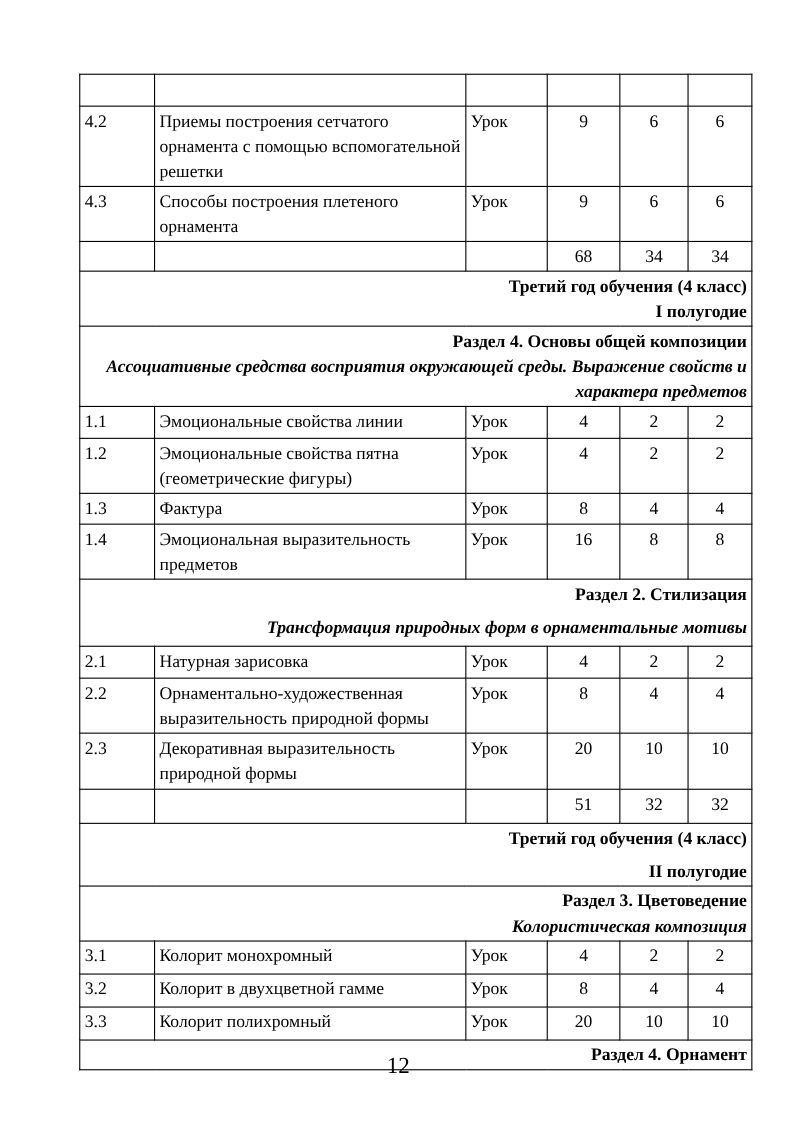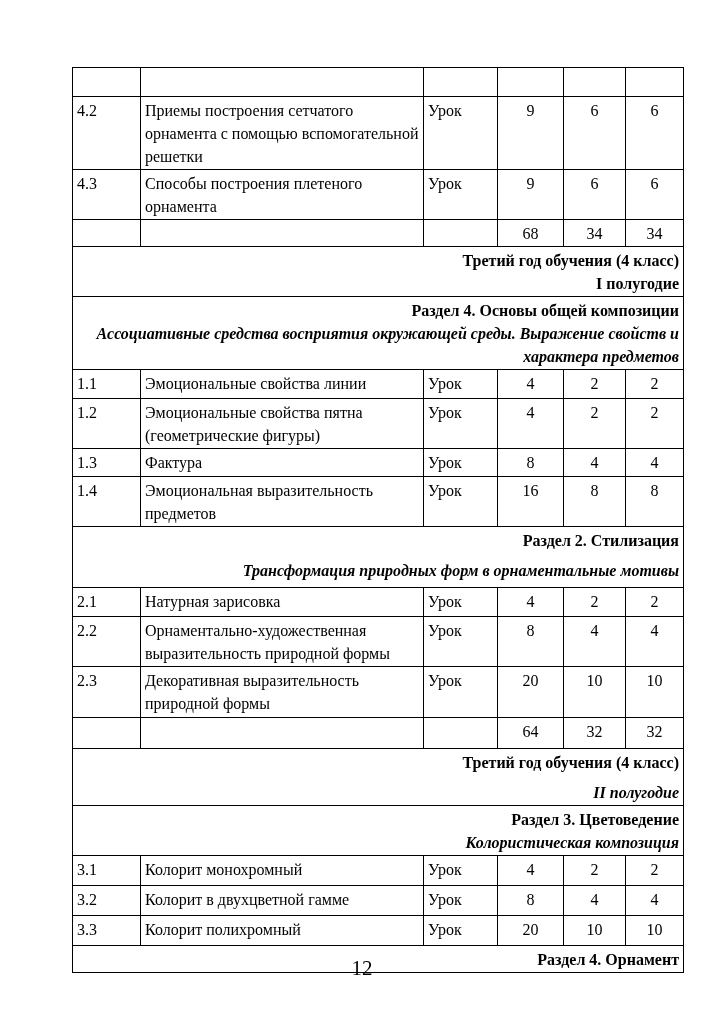--- a/index.html
+++ b/index.html
@@ -39,21 +39,21 @@
   .c-type { padding-left: 6px; }
   .c-val  { text-align: center; padding-left: 0; padding-right: 0; }
   .merged {
     text-align: right;
     font-weight: bold;
     padding: 1px 8px;
   }
   .merged .subtitle-italic { font-style: italic; }
   .year-tight    { padding-top: 1px; }
   .year-spaced   { padding-top: 4px; }
-  .year-spaced .second-line { margin-top: 7px; font-style: italic; }
+  .year-spaced .second-line { margin-top: 7px; }
   .sec-tight     { padding-top: 1px; }
   .sec-spaced    { padding-top: 7px; margin-left: 48px; }
   .sec-spaced .subtitle-italic { margin-top: 7px; }
   .page-number {
     position: absolute;
     left: 0;
     right: 0;
     top: 956px;
     text-align: center;
     font-size: 21px;
@@ -192,21 +192,21 @@
         <td class="c-type">Урок</td>
         <td class="c-val">20</td>
         <td class="c-val">10</td>
         <td class="c-val">10</td>
       </tr>
 
       <tr style="height:31px">
         <td class="c-num"></td>
         <td class="c-name"></td>
         <td class="c-type"></td>
-        <td class="c-val">64</td>
+        <td class="c-val">51</td>
         <td class="c-val">32</td>
         <td class="c-val">32</td>
       </tr>
 
       <tr style="height:56px">
         <td class="merged year-spaced" colspan="6">
           <div>Третий год обучения (4 класс)</div>
           <div class="second-line">II полугодие</div>
         </td>
       </tr>

